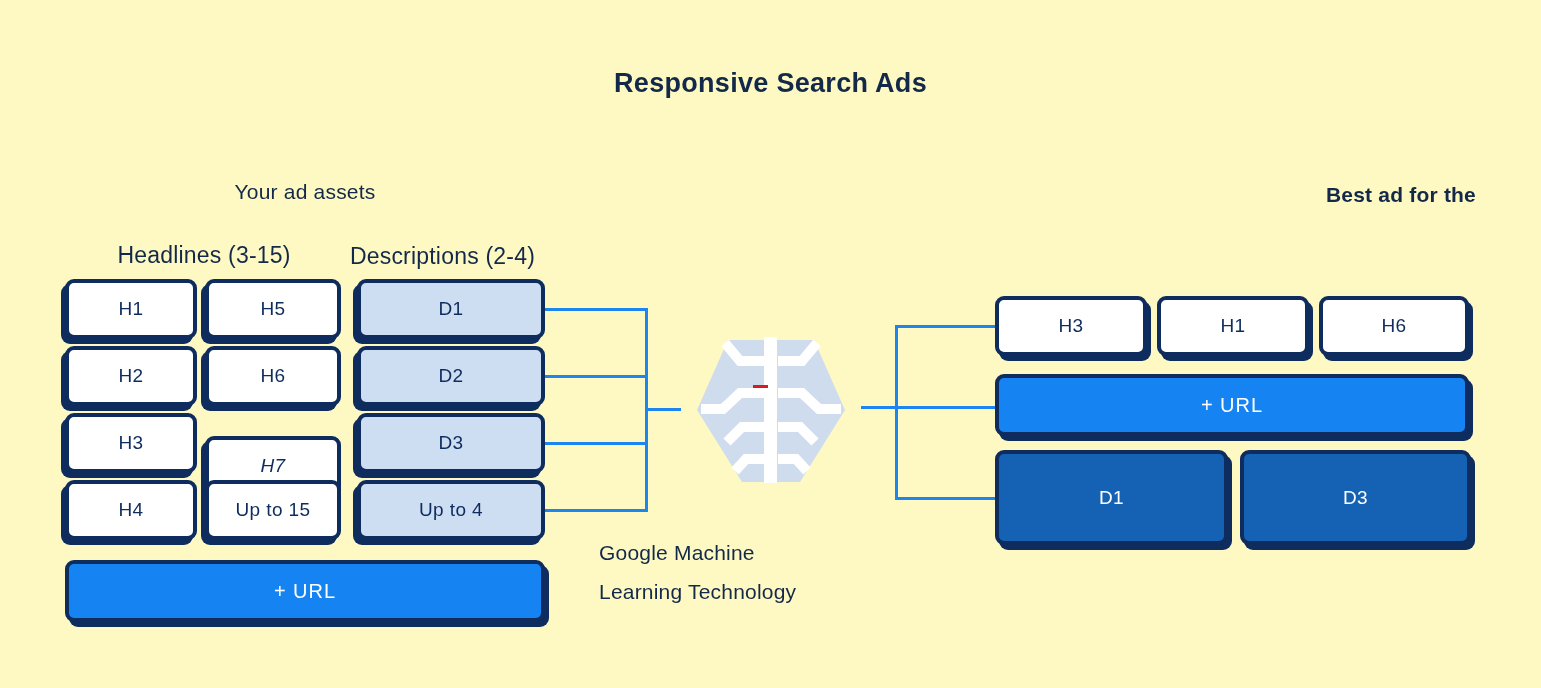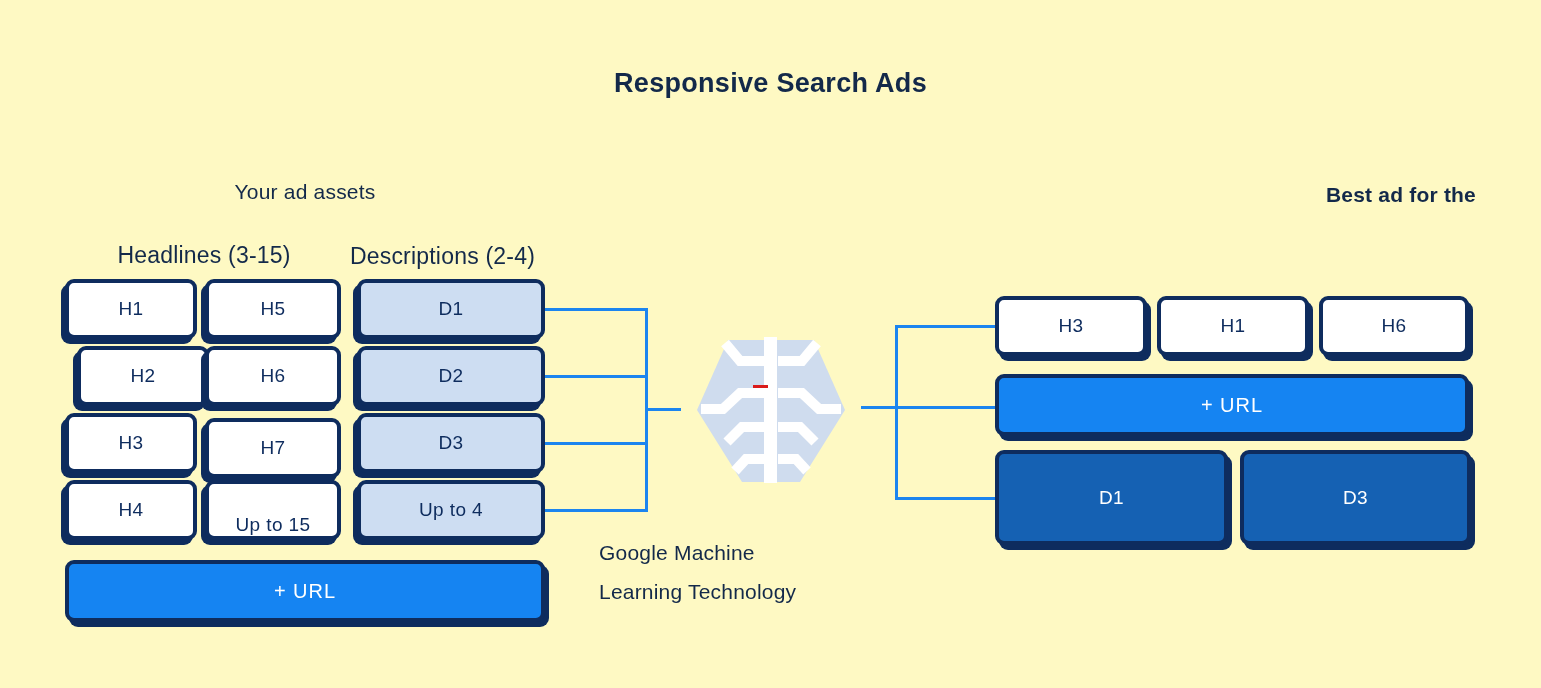--- a/index.html
+++ b/index.html
@@ -74,40 +74,40 @@
   <div class="title">Responsive Search Ads</div>
 
   <div class="section-heading" style="left:65px;top:180px;width:480px;text-align:center;">Your ad assets</div>
 
   <div class="col-label" style="left:65px;top:242px;width:278px;">Headlines (3-15)</div>
   <div class="col-label" style="left:347px;top:243px;width:188px;text-align:right;">Descriptions (2-4)</div>
 
   <div class="box shadow-l" style="left:65px;top:279px;width:132px;height:60px;">
       <span>H1</span>
     </div>
-  <div class="box shadow-l" style="left:77px;top:346px;width:132px;height:60px;">
+  <div class="box shadow-l" style="left:65px;top:346px;width:132px;height:60px;">
       <span>H2</span>
     </div>
   <div class="box shadow-l" style="left:65px;top:413px;width:132px;height:60px;">
       <span>H3</span>
     </div>
   <div class="box shadow-l" style="left:65px;top:480px;width:132px;height:60px;">
       <span>H4</span>
     </div>
 
   <div class="box shadow-l" style="left:205px;top:279px;width:136px;height:60px;">
       <span>H5</span>
     </div>
   <div class="box shadow-l" style="left:205px;top:346px;width:136px;height:60px;">
       <span>H6</span>
     </div>
-  <div class="box shadow-l" style="left:205px;top:418px;width:136px;height:60px;">
+  <div class="box shadow-l" style="left:205px;top:436px;width:136px;height:60px;font-style:italic;">
       <span>H7</span>
     </div>
-  <div class="box shadow-l" style="left:205px;top:480px;width:136px;height:60px;align-items:flex-end;">
+  <div class="box shadow-l" style="left:205px;top:480px;width:136px;height:60px;">
       <span>Up to 15</span>
     </div>
 
   <div class="box desc-fill shadow-l" style="left:357px;top:279px;width:188px;height:60px;">
       <span>D1</span>
     </div>
   <div class="box desc-fill shadow-l" style="left:357px;top:346px;width:188px;height:60px;">
       <span>D2</span>
     </div>
   <div class="box desc-fill shadow-l" style="left:357px;top:413px;width:188px;height:60px;">

